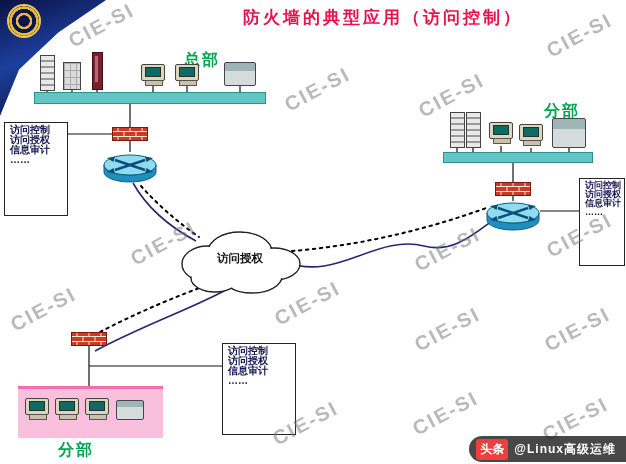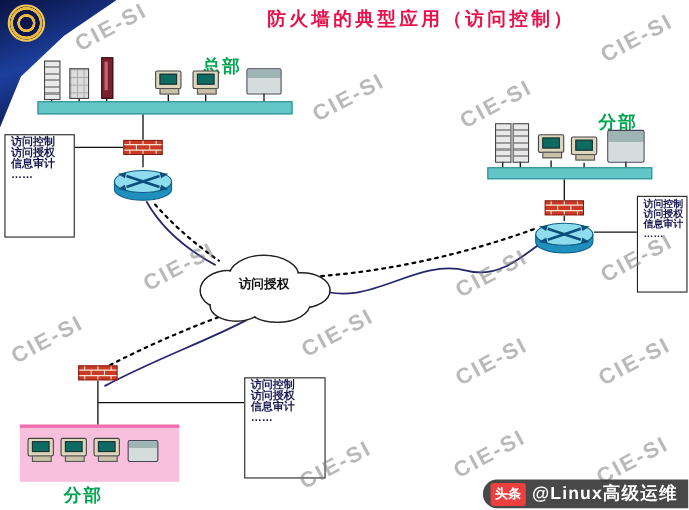--- a/index.html
+++ b/index.html
@@ -54,21 +54,21 @@
   .links{position:absolute;left:0;top:0;z-index:2}
 
   
   .wm{position:absolute;z-index:6;transform:rotate(-28deg);color:rgba(115,115,115,.5);
     font-size:20px;font-weight:bold;letter-spacing:2px;pointer-events:none;white-space:nowrap}
 
   
   .badge{position:absolute;right:0;bottom:2px;height:26px;z-index:7;display:flex;align-items:center;
     gap:6px;padding:0 10px 0 7px;background:rgba(40,40,40,.85);border-radius:13px 0 0 13px}
   .badge-chip{background:#ee3f3f;color:#fff;font-size:12px;font-weight:bold;padding:2px 4px;border-radius:3px}
-  .badge-handle{color:#fff;font-size:16px;font-weight:bold;letter-spacing:1px}
+  .badge-handle{color:#fff;font-size:12px;font-weight:bold;letter-spacing:1px}
 </style>
 </head>
 <body>
 
 <div class="slide">
 
   <svg class="links" width="626" height="464">
 
     <g stroke="#111" stroke-width="1.2" fill="none">
       <path d="M47,83 V93"></path>

